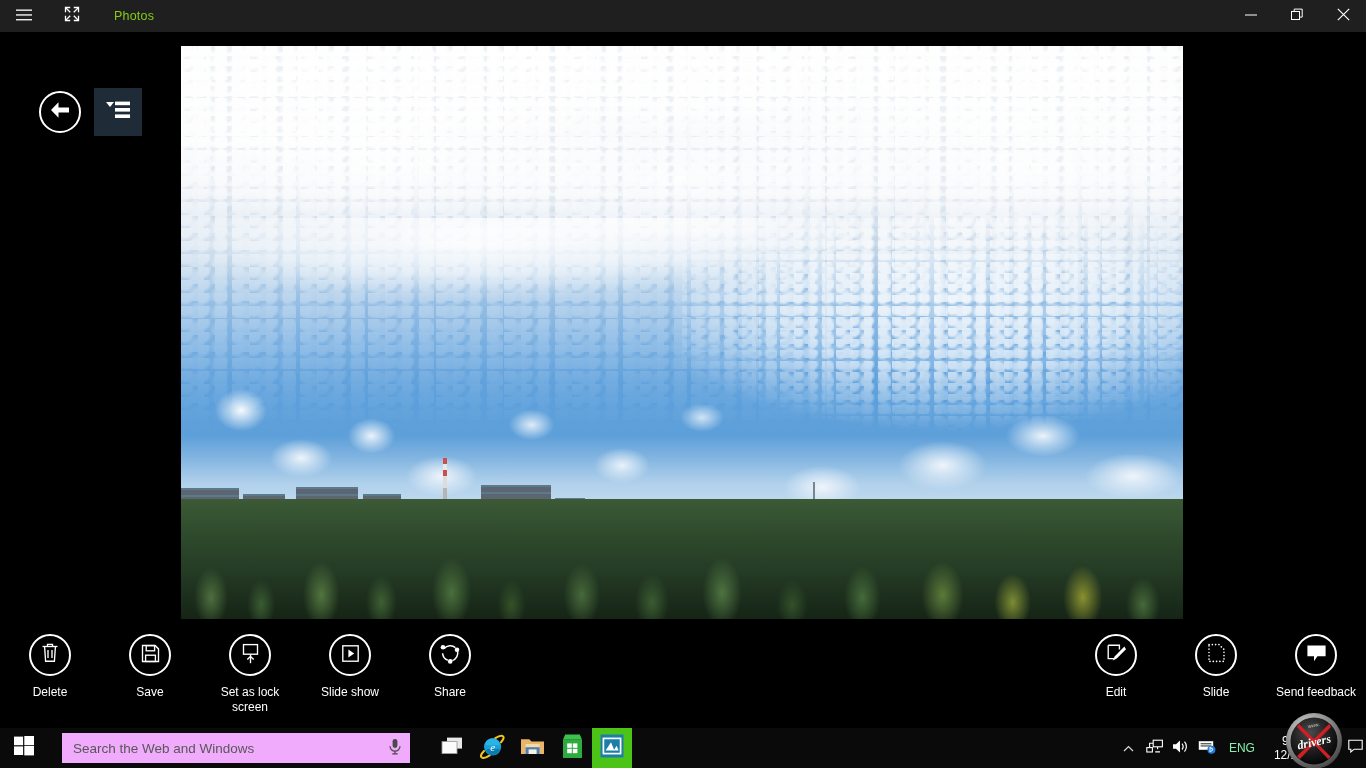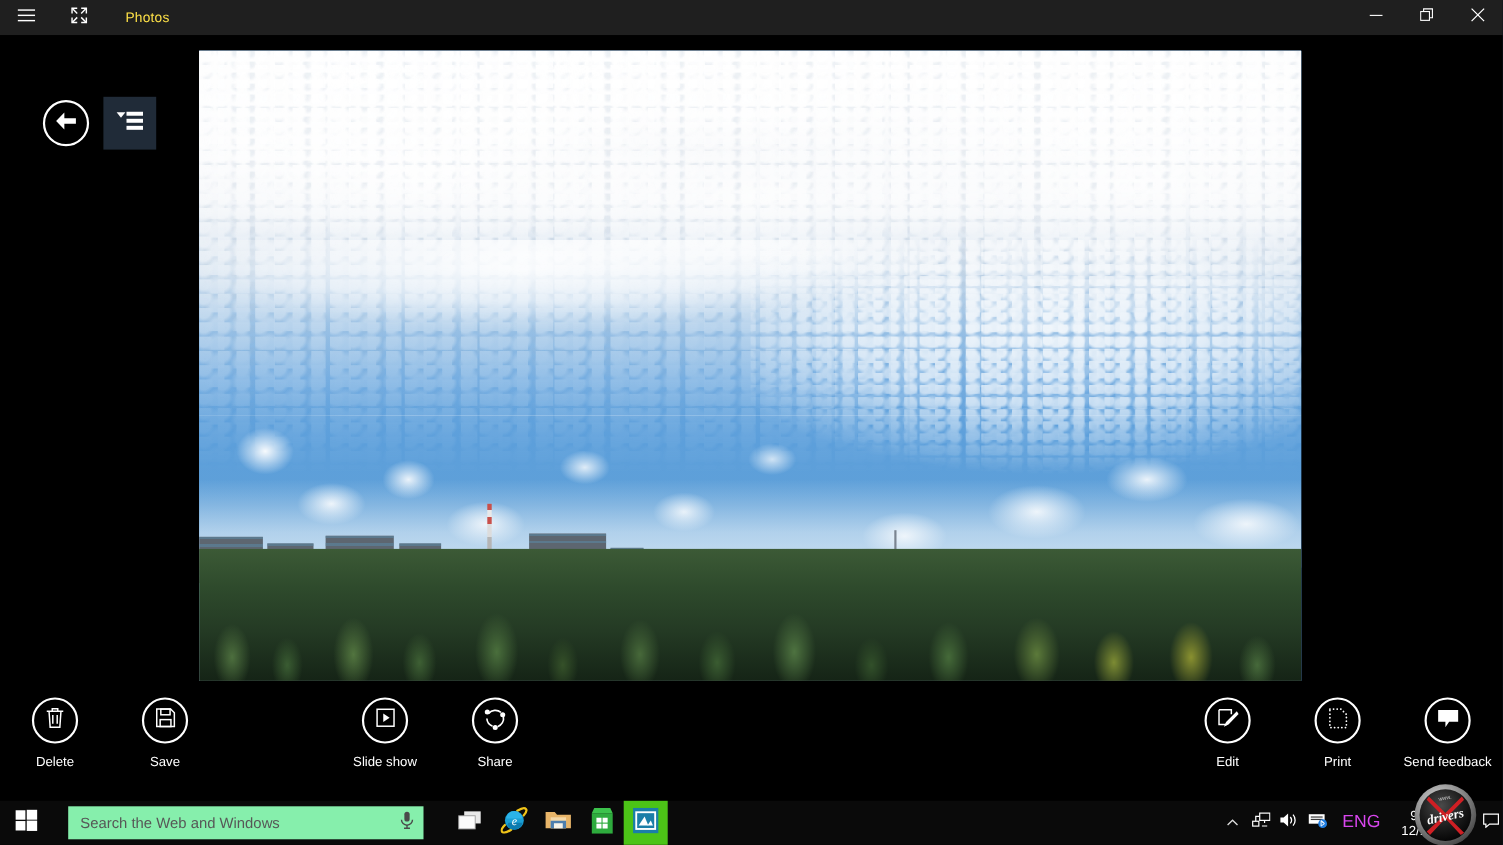--- a/index.html
+++ b/index.html
@@ -13,21 +13,21 @@
   
   #titlebar{
     position:absolute; left:0; top:0; width:1366px; height:32px;
     background:#1f1f1f; display:flex; align-items:center;
   }
   .tb-btn{
     width:48px; height:32px; display:flex; align-items:center; justify-content:center;
     cursor:pointer;
   }
   #tb-title{
-    color:#fde047; font-size:12.5px; margin-left:18px; letter-spacing:.2px;
+    color:#84cc16; font-size:12.5px; margin-left:18px; letter-spacing:.2px;
   }
   #win-controls{ margin-left:auto; display:flex; height:32px; }
   .win-btn{
     width:46px; height:32px; display:flex; align-items:center; justify-content:center;
     cursor:pointer;
   }
 
   
   #stage{
     position:absolute; left:0; top:32px; width:1366px; height:592px;
@@ -191,35 +191,35 @@
 
   
   #taskbar{
     position:absolute; left:0; top:728px; width:1366px; height:40px;
     background:#0a0a0a; display:flex; align-items:center;
   }
   #start-btn{
     width:48px; height:40px; display:flex; align-items:center; justify-content:center; cursor:pointer;
   }
   #search-box{
-    width:323px; height:30px; background:#86efac; margin-left:14px;
+    width:348px; height:30px; background:#f0abfc; margin-left:14px;
     display:flex; align-items:center; cursor:text;
   }
   #search-text{
     flex:1; color:#575757; font-size:13.5px; padding-left:11px; user-select:none;
   }
   #mic-icon{ width:30px; display:flex; align-items:center; justify-content:center; cursor:pointer; }
   .tb-app{
     width:40px; height:40px; display:flex; align-items:center; justify-content:center;
     cursor:pointer; position:relative;
   }
   .tb-app.active{ background:#4cc417; }
   #tray{ margin-left:auto; display:flex; align-items:center; height:40px; }
   .tray-ico{ width:26px; height:40px; display:flex; align-items:center; justify-content:center; cursor:pointer; }
-  #tray-lang{ color:#d946ef; font-size:16px; padding:0 9px; cursor:pointer; }
+  #tray-lang{ color:#86efac; font-size:12px; padding:0 9px; cursor:pointer; }
   #clock{
     display:flex; flex-direction:column; align-items:center; justify-content:center;
     color:#fff; font-size:12px; line-height:14px; padding:0 10px; min-width:74px; cursor:pointer;
   }
   #action-center{ width:22px; height:40px; display:flex; align-items:center; justify-content:center; cursor:pointer; }
 
   
   #watermark{
     position:absolute; left:1283px; top:710px; width:62px; height:62px;
     pointer-events:none; z-index:50;
@@ -350,20 +350,34 @@
           <path d="M2.5 4.5H17.5"></path>
           <path d="M7.5 4.3V2.3h5v2"></path>
           <path d="M4.6 4.8L5.6 19.2h8.8L15.4 4.8"></path>
           <path d="M8 8v8M12 8v8"></path>
         </svg>
       </span>
     </div>
     <div class="lbl">Delete</div>
   </div>
 
+  <div class="cmd" style="left:200px;">
+    <div class="ring">
+      <span>
+        <svg width="23" height="23" viewBox="0 0 23 23" fill="none" stroke="#fff" stroke-width="1.35">
+          <rect x="4.5" y="2.6" width="14" height="9.6"></rect>
+          <path d="M11.5 12.3v3.2"></path>
+          <path d="M11.5 21.2V15.0"></path>
+          <path d="M8.3 17.6L11.5 14.4L14.7 17.6" stroke-linejoin="round"></path>
+        </svg>
+      </span>
+    </div>
+    <div class="lbl">Set as lock
+screen</div>
+  </div>
 
   <div class="cmd" style="left:300px;align-items:center;">
     <div class="ring">
       <span>
         <svg width="21" height="21" viewBox="0 0 21 21" fill="none" stroke="#fff" stroke-width="1.35">
           <rect x="2.8" y="2.8" width="15.4" height="15.4"></rect>
           <path d="M8.4 6.6 L14.2 10.5 L8.4 14.4 Z" fill="#fff" stroke="none"></path>
         </svg>
       </span>
     </div>
@@ -400,21 +414,21 @@
   </div>
 
   <div class="cmd" style="left:1166px;">
     <div class="ring">
       <span>
         <svg width="21" height="22" viewBox="0 0 21 22" fill="none" stroke="#fff" stroke-width="1.6" stroke-linecap="round" stroke-dasharray="0.1 3.2">
           <path d="M3.0 2.6h10.0L18.0 7.4v12.0H3.0z"></path>
         </svg>
       </span>
     </div>
-    <div class="lbl">Print</div>
+    <div class="lbl">Slide</div>
   </div>
 
   <div class="cmd" style="left:1266px;align-items:center;">
     <div class="ring">
       <span>
         <svg width="23" height="20" viewBox="0 0 23 20">
           <path d="M2.4 2.4H20.6V13.2H12.4L9.0 18.2V13.2H2.4Z" fill="#fff"></path>
         </svg>
       </span>
     </div>

